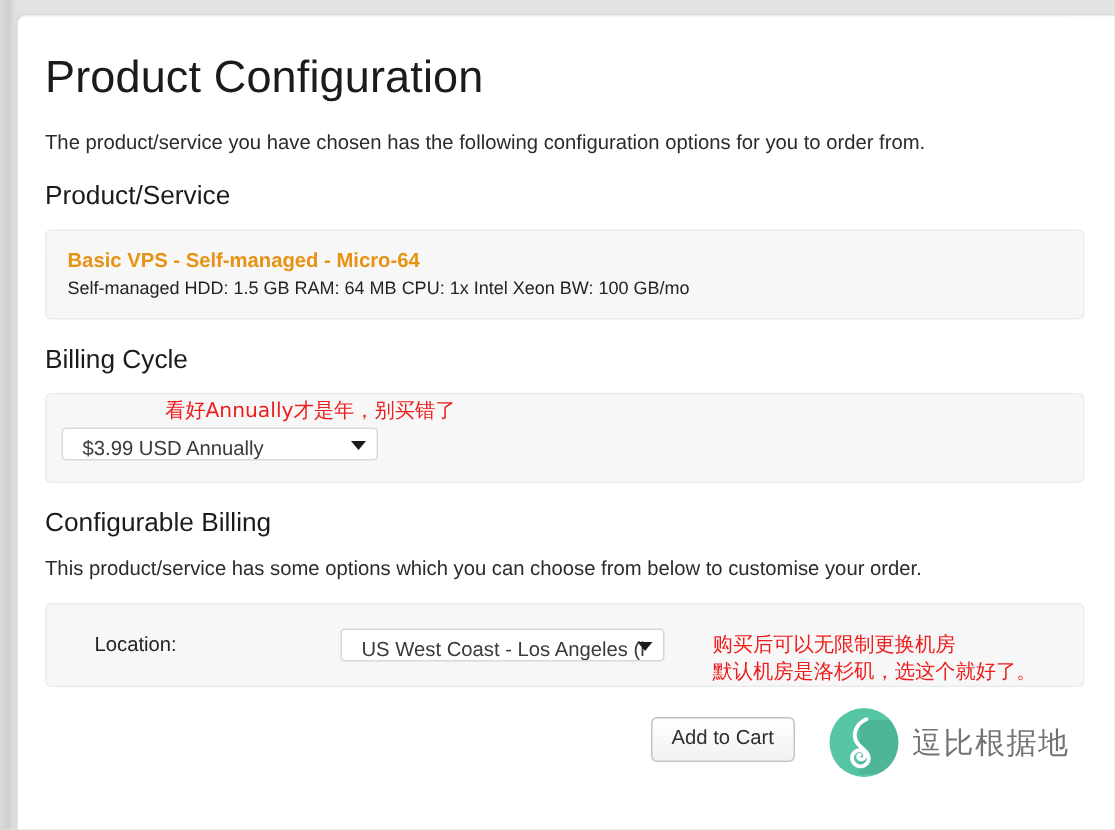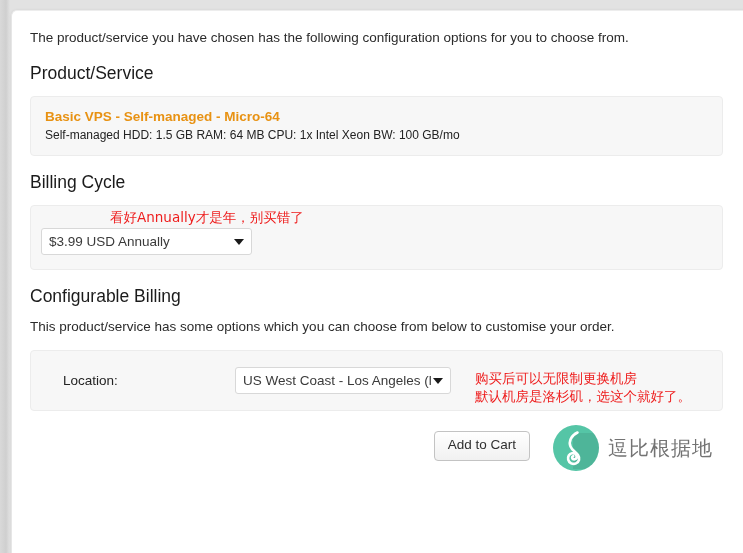--- a/index.html
+++ b/index.html
@@ -91,40 +91,40 @@
     left: 62px;
     top: 2px;
   }
   select.styled, .fake-select {
     font-family: "Liberation Sans", sans-serif;
     font-size: 13.5px;
     color: #3a3a3a;
     background: #ffffff;
     border: 1px solid #d8d8d8;
     border-radius: 3px;
-    height: 27px;
-    padding: 2px 22px 2px 7px;
+    height: 22px;
+    padding: 2px 22px 2px 13px;
     line-height: 21px;
     position: relative;
     display: inline-block;
     overflow: hidden;
     white-space: nowrap;
     vertical-align: middle;
   }
   .fake-select .caret {
     position: absolute;
     right: 7px; top: 50%;
     margin-top: -2px;
     width: 0; height: 0;
     border-left: 5px solid transparent;
     border-right: 5px solid transparent;
     border-top: 6px solid #1a1a1a;
   }
   #billing-select { width: 211px; }
-  #location-select { width: 216px; margin-left: 8px; }
+  #location-select { width: 216px; }
 
   .intro2 {
     font-size: 13.5px;
     color: #2b2b2b;
     margin: 0 0 16px 0;
   }
   
   .options-well {
     margin-right: 8px;
     padding: 16px 14px 16px 14px;
@@ -200,21 +200,22 @@
   }
   .note-red.cjk, .wm-text.cjk { font-family: "DejaVu Sans", sans-serif; }
 </style>
 </head>
 <body>
 
 <div id="page">
   <div class="panel">
     <div class="inner">
 
-      <p class="intro">The product/service you have chosen has the following configuration options for you to choose from.</p>
+      <h1 class="page-title">Product Configuration</h1>
+      <p class="intro">The product/service you have chosen has the following configuration options for you to order from.</p>
 
       <h2 class="section-title">Product/Service</h2>
 
       <div class="well well-wide">
         <div class="prod-name">Basic VPS - Self-managed - Micro-64</div>
         <div class="prod-desc">Self-managed HDD: 1.5 GB RAM: 64 MB CPU: 1x Intel Xeon BW: 100 GB/mo</div>
       </div>
 
       <h2 class="section-title">Billing Cycle</h2>
 

